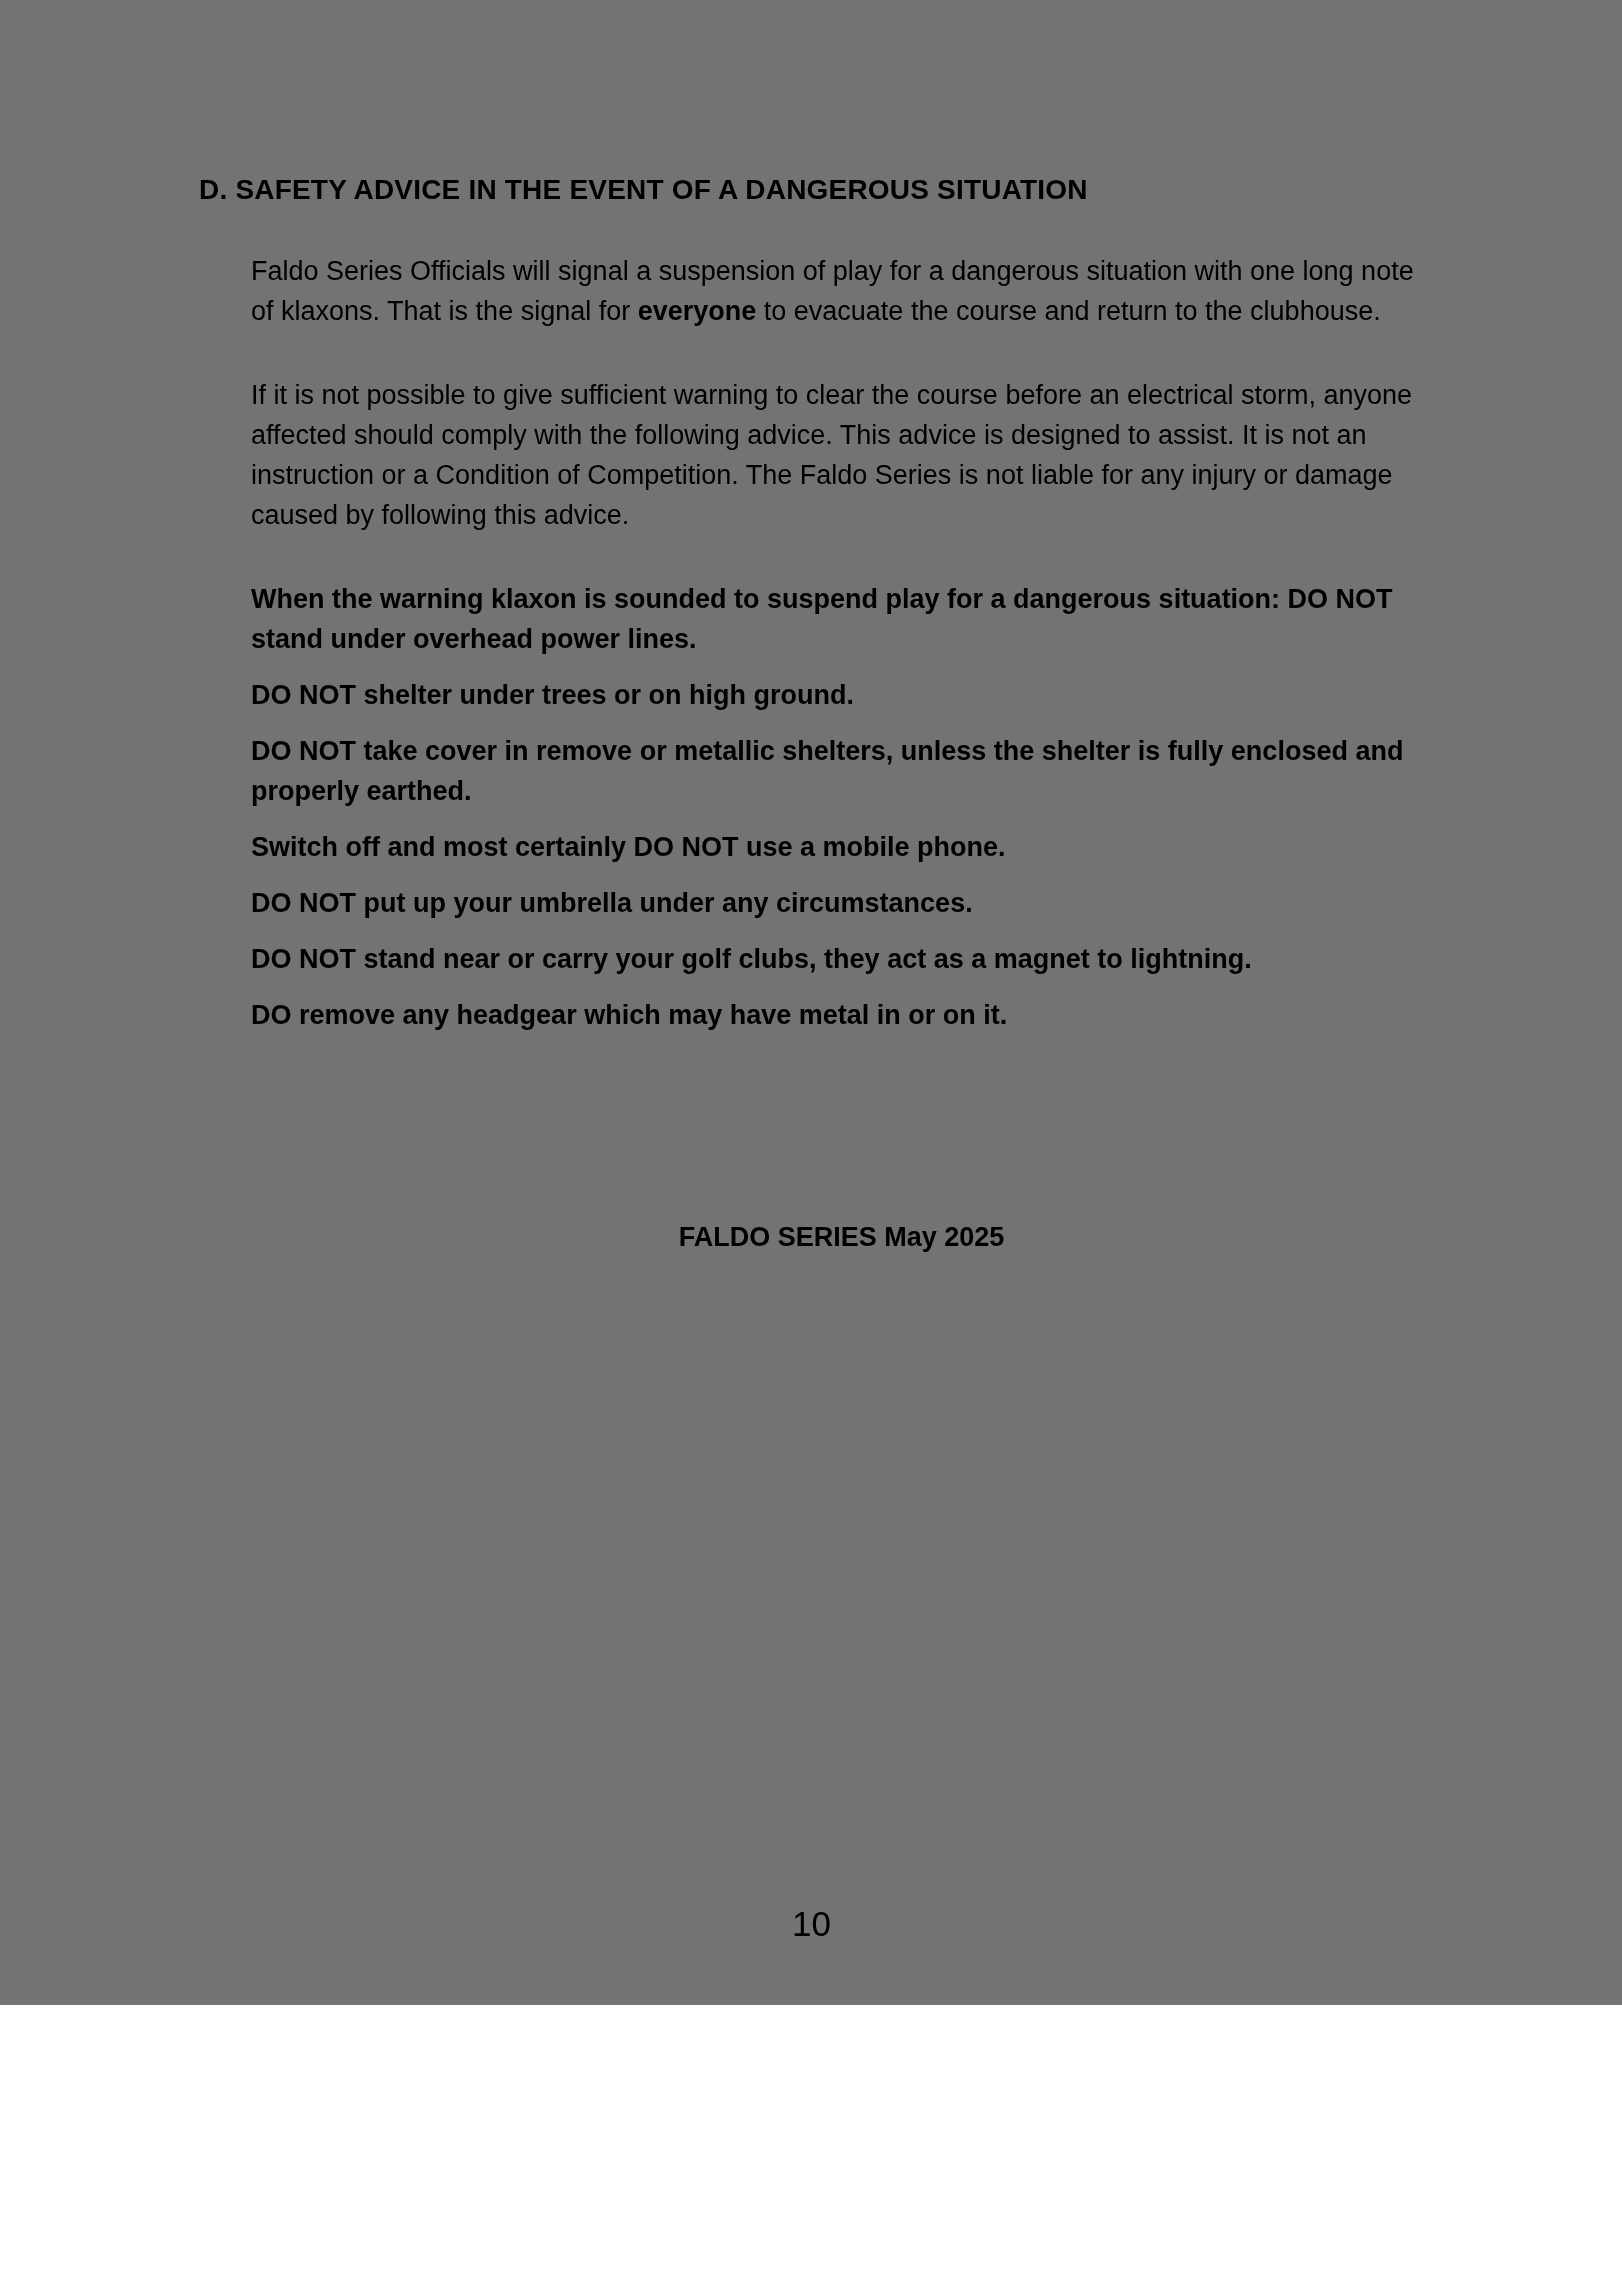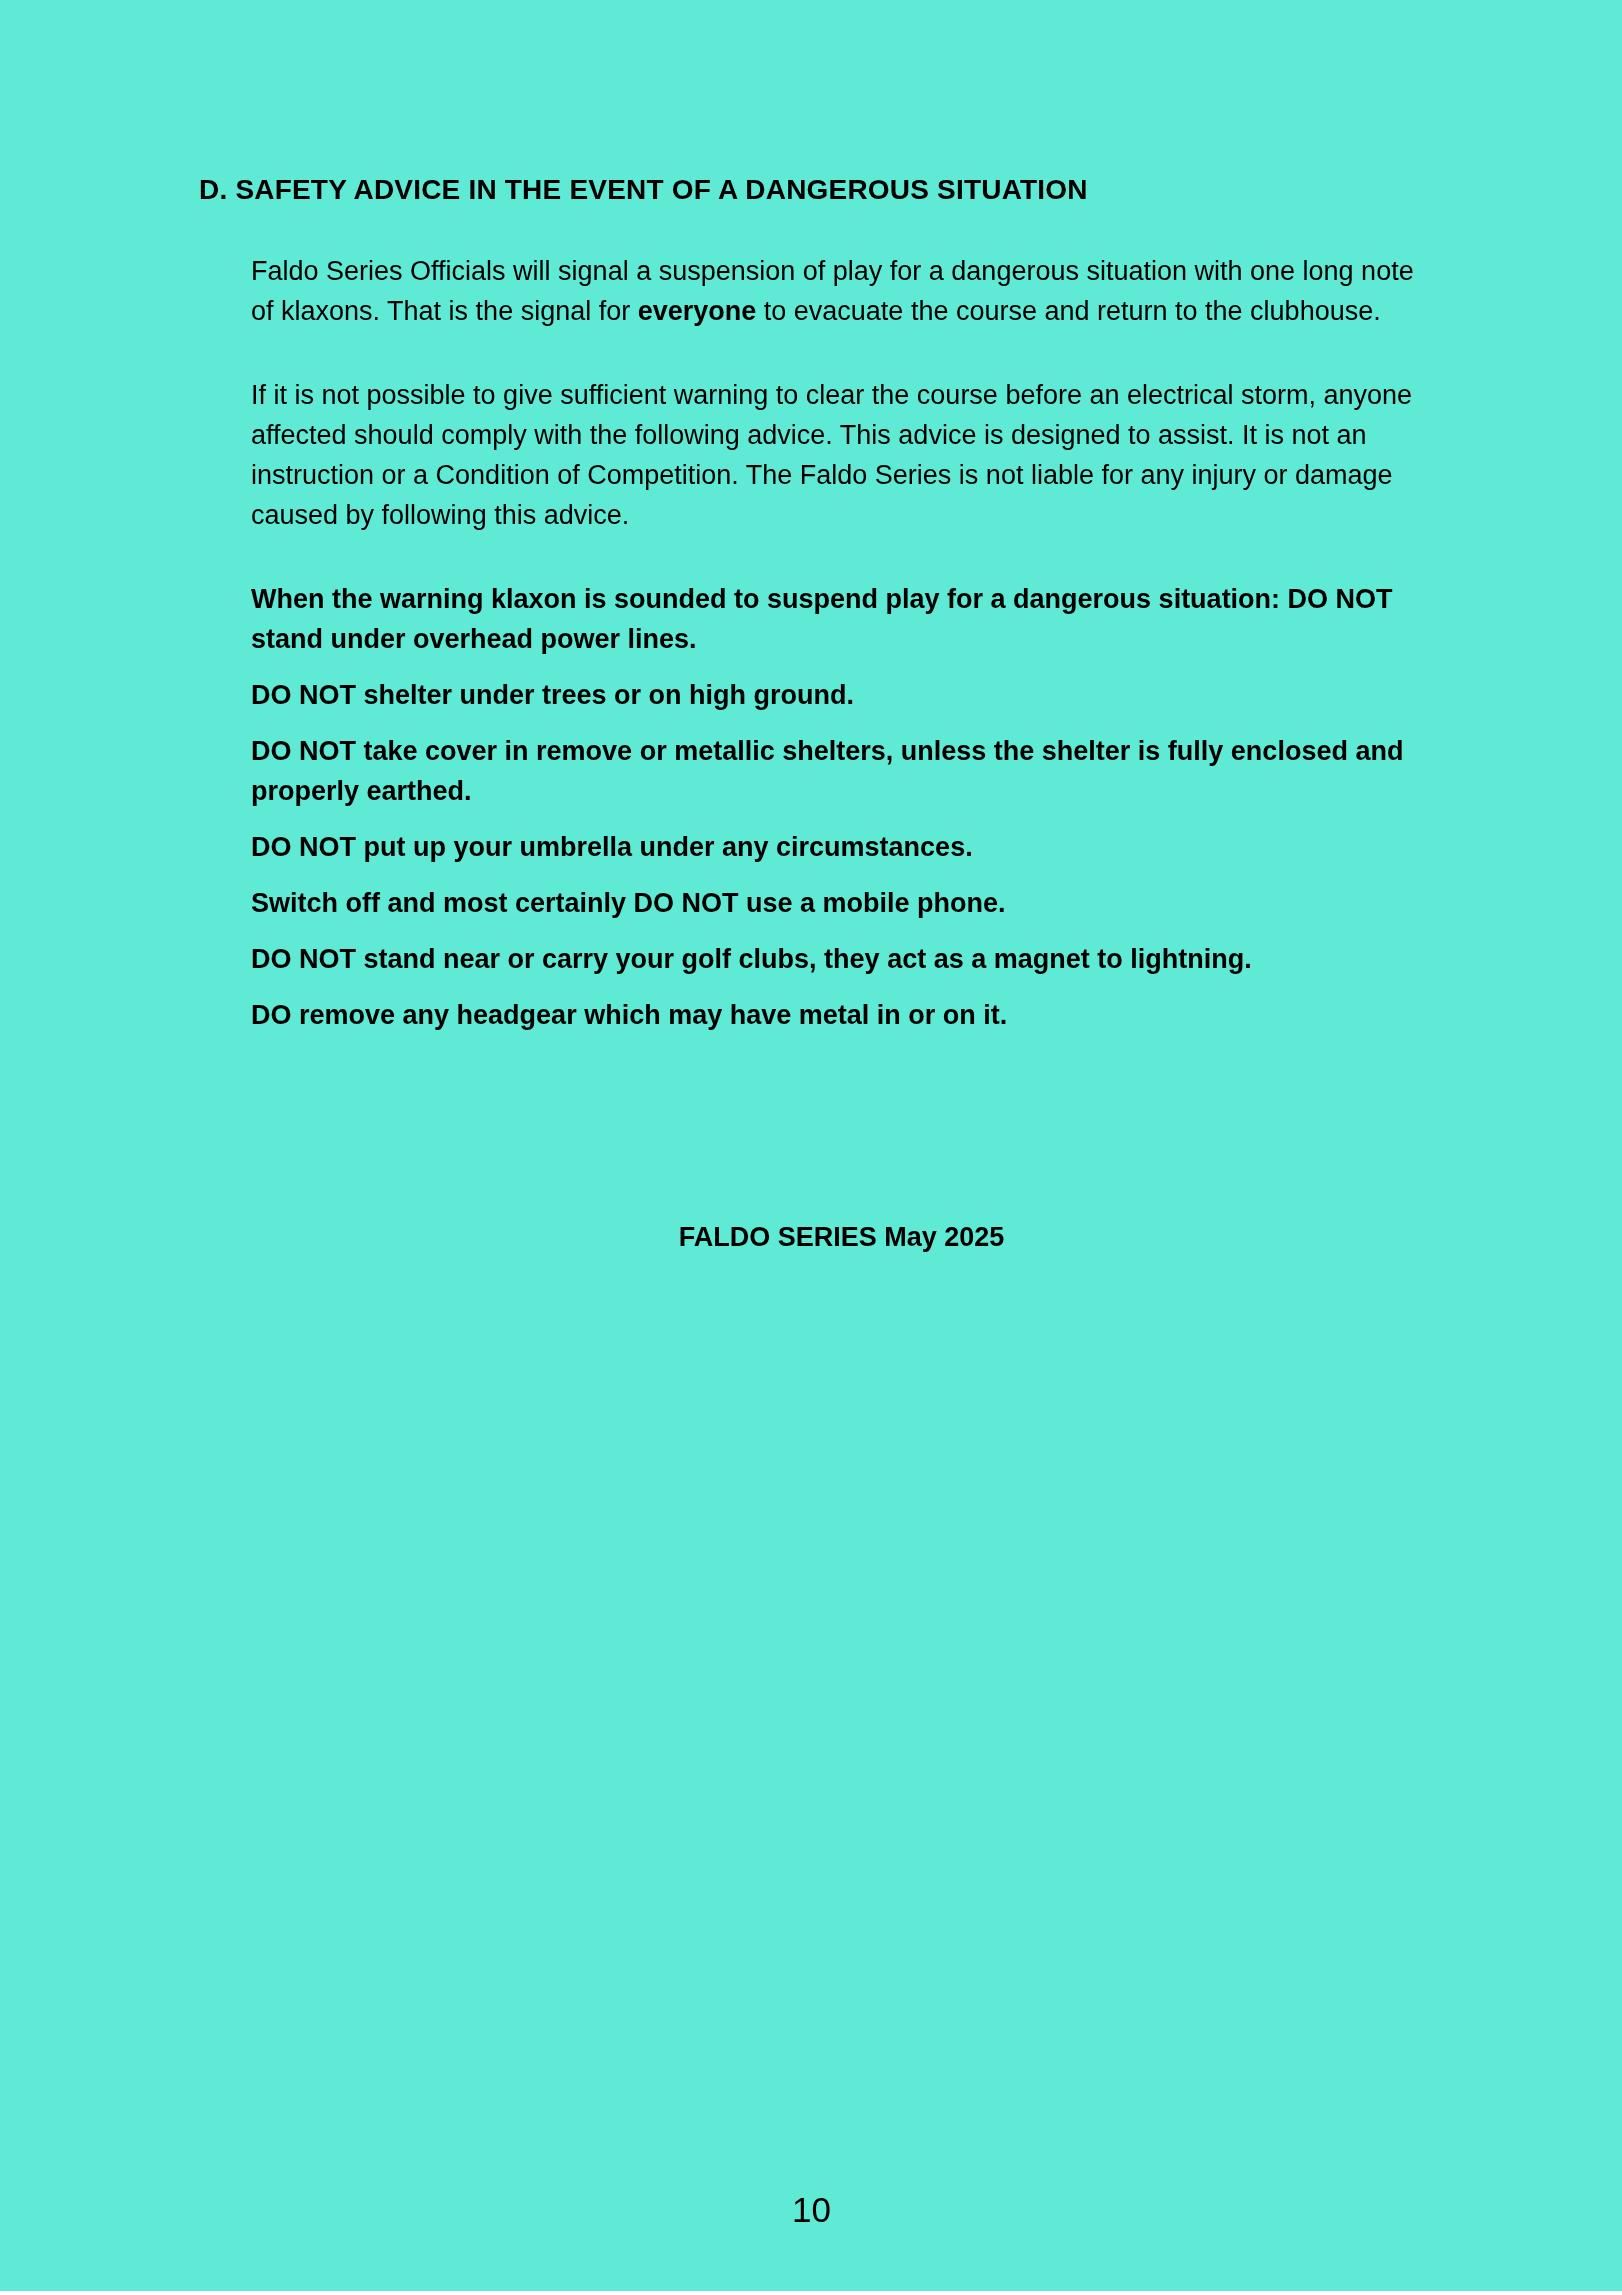--- a/index.html
+++ b/index.html
@@ -3,22 +3,22 @@
 <meta charset="utf-8">
 <style>
   html, body {
     margin: 0;
     padding: 0;
     background: #ffffff;
   }
   .page {
     position: relative;
     width: 1623px;
-    height: 2291px;
-    background: #5eead4;
+    height: 2005px;
+    background: #737373;
     color: #000000;
     font-family: "Liberation Sans", sans-serif;
     box-sizing: border-box;
     padding: 174px 191px 0 199px;
     overflow: hidden;
   }
   .heading {
     font-size: 28px;
     font-weight: bold;
     margin: 0 0 45px 0;
@@ -66,22 +66,22 @@
   <div class="content">
 
     <p class="para"><span>Faldo Series Officials will signal a suspension of play for a dangerous situation with one long note of klaxons. That is the signal for </span><strong>everyone</strong><span> to evacuate the course and return to the clubhouse.</span></p>
 
     <p class="para">If it is not possible to give sufficient warning to clear the course before an electrical storm, anyone affected should comply with the following advice. This advice is designed to assist. It is not an instruction or a Condition of Competition. The Faldo Series is not liable for any injury or damage caused by following this advice.</p>
 
     <div class="instructions">
       <p class="instruction">When the warning klaxon is sounded to suspend play for a dangerous situation: DO NOT stand under overhead power lines.</p>
       <p class="instruction">DO NOT shelter under trees or on high ground.</p>
       <p class="instruction">DO NOT take cover in remove or metallic shelters, unless the shelter is fully enclosed and properly earthed.</p>
+      <p class="instruction">Switch off and most certainly DO NOT use a mobile phone.</p>
       <p class="instruction">DO NOT put up your umbrella under any circumstances.</p>
-      <p class="instruction">Switch off and most certainly DO NOT use a mobile phone.</p>
       <p class="instruction">DO NOT stand near or carry your golf clubs, they act as a magnet to lightning.</p>
       <p class="instruction">DO remove any headgear which may have metal in or on it.</p>
     </div>
 
     <p class="footer-line">FALDO SERIES May 2025</p>
 
   </div>
 
   <div class="page-number">10</div>
 

